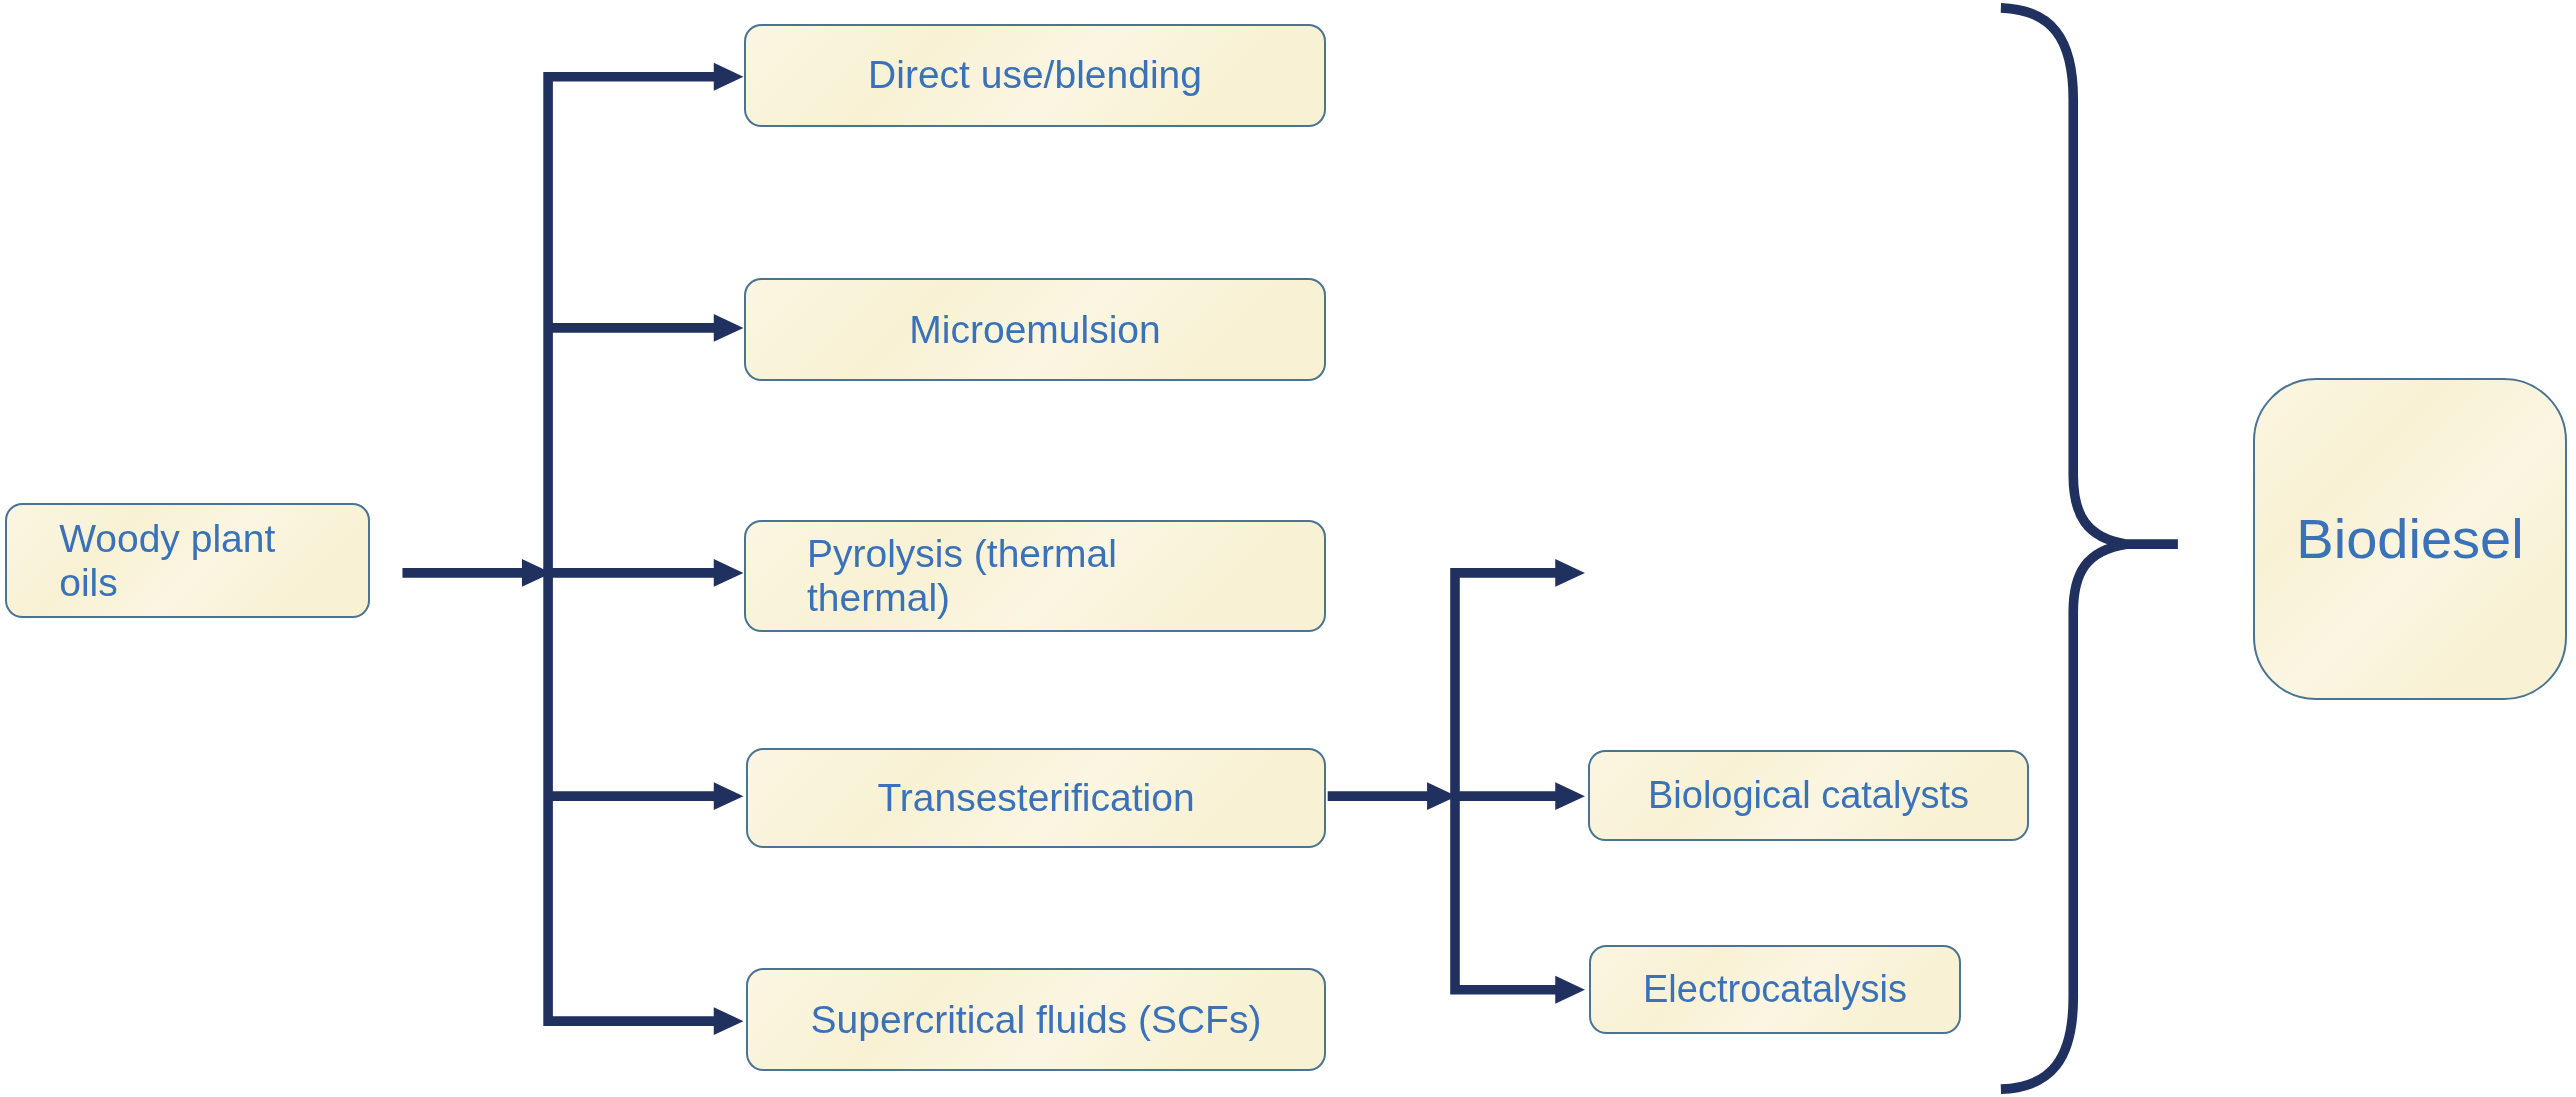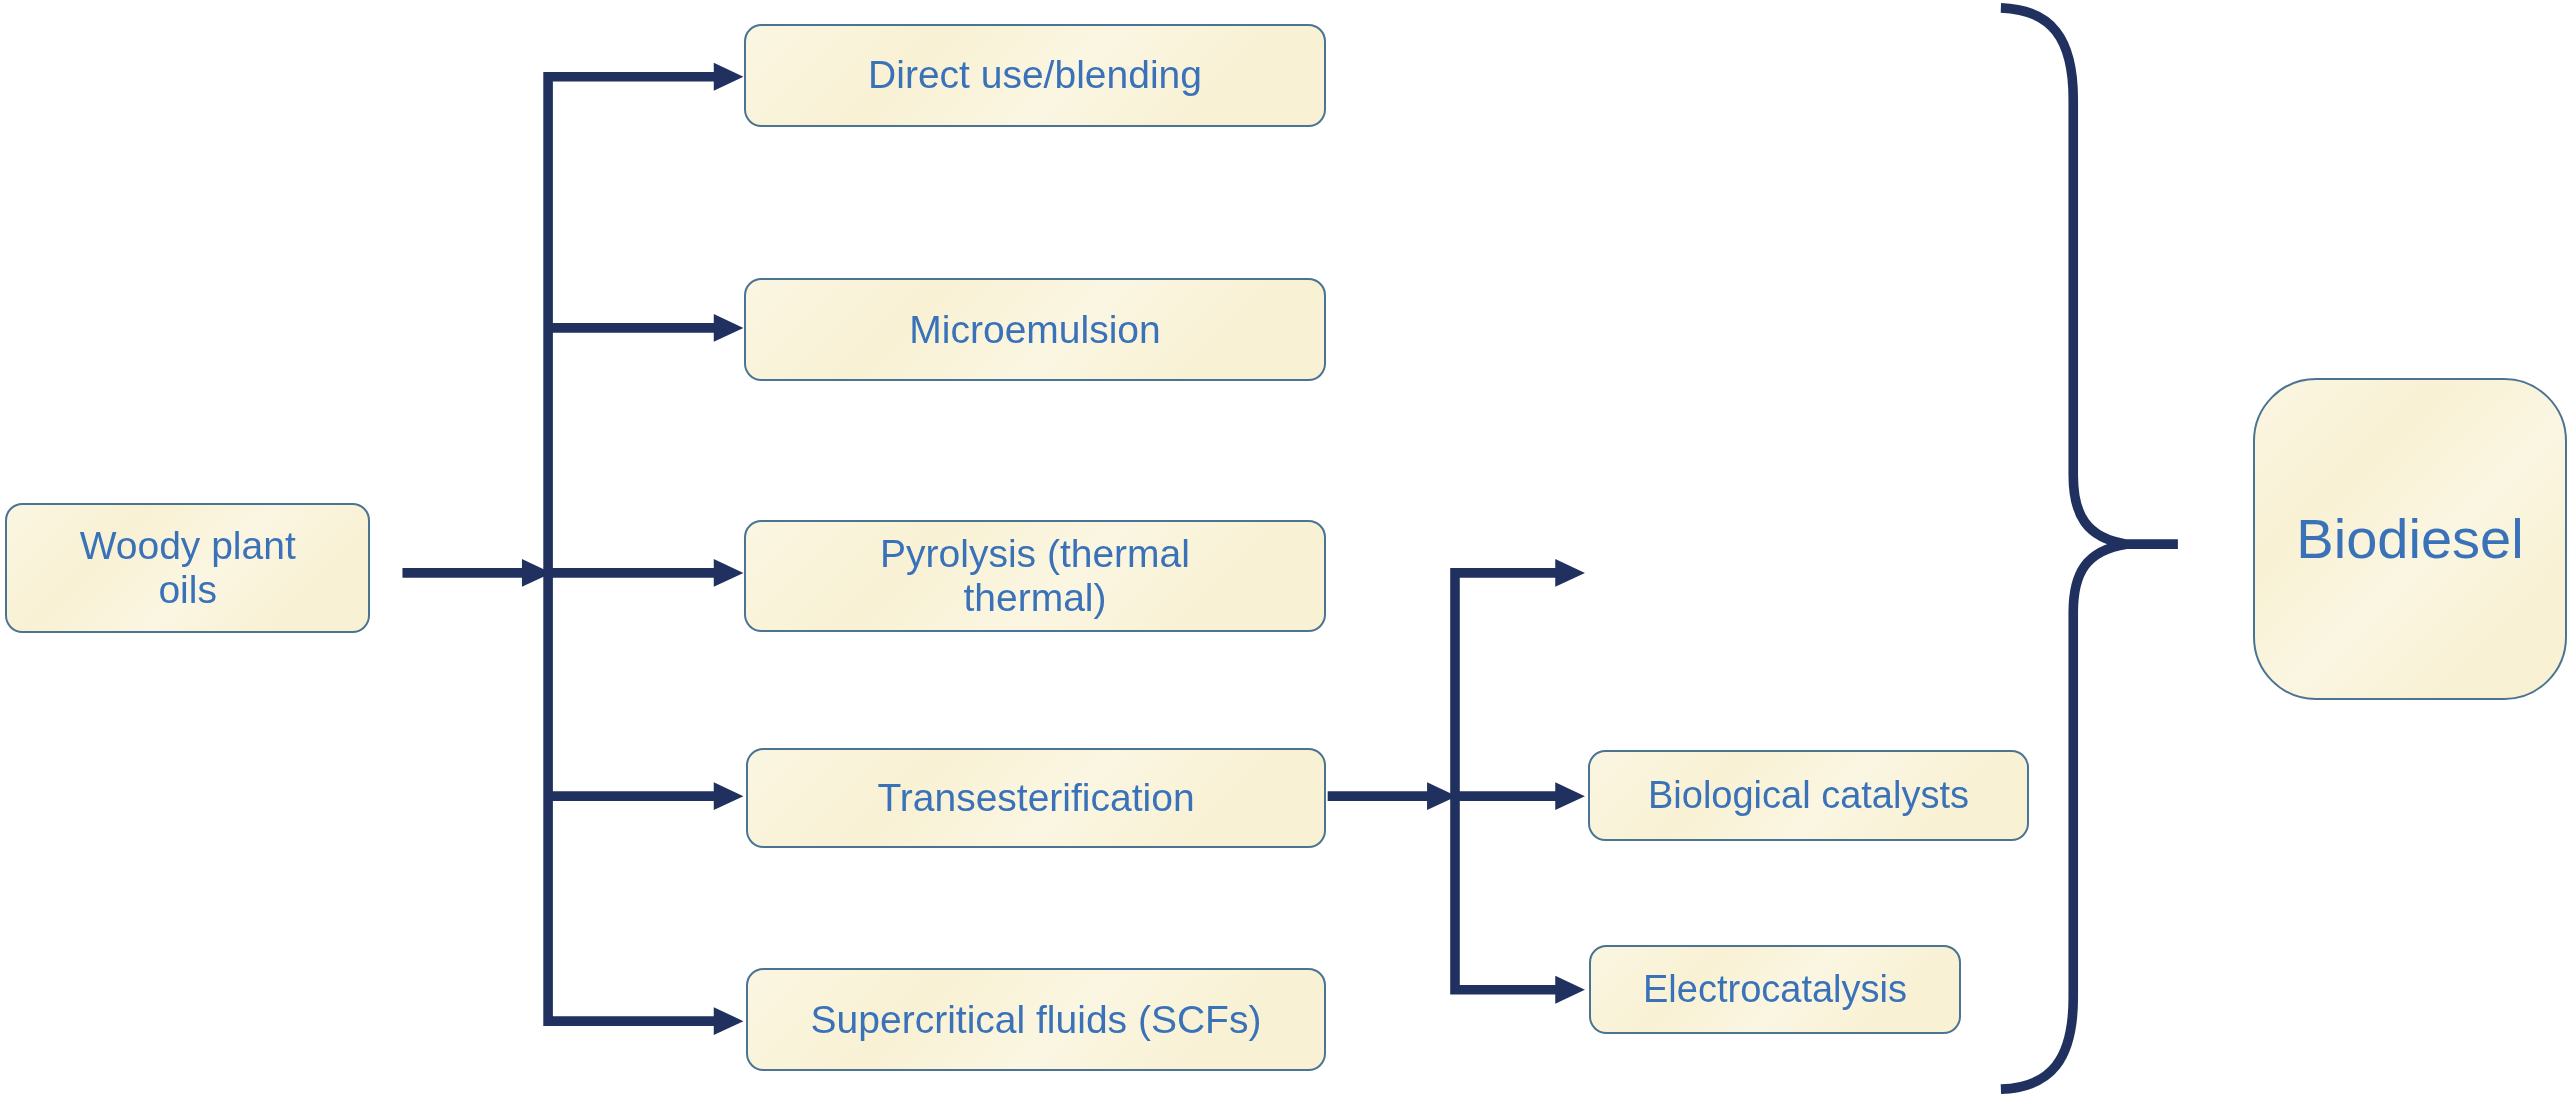--- a/index.html
+++ b/index.html
@@ -36,28 +36,27 @@
     position:absolute;
     box-sizing:border-box;
     border:2.6px solid var(--box-border);
     border-radius:17.4px;
     background:var(--box-fill);
     background-image:linear-gradient(135deg, var(--box-fill-light) 0%, var(--box-fill) 30%, var(--box-fill-light) 55%, var(--box-fill) 80%);
     color:var(--label-text);
     display:flex;
     align-items:center;
     justify-content:center;
-    text-align:center;
     font-size:39px;
     line-height:1.12;
     padding:0 8.7px;
   }
   .pad-wide{padding:0 61px;}
   .pad-mid{padding:0 52px;}
-  .box-source   {left:5.2px;    top:503px;  width:365px; height:130px;}
+  .box-source   {left:5.2px;    top:503px;  width:365px; height:115px;}
   .box-m1       {left:744px;  top:23.6px;   width:582px; height:103px;}
   .box-m2       {left:744px;  top:278px;  width:582px; height:103px;}
   .box-m3       {left:744px;  top:520px;  width:582px; height:112px;}
   .box-m4       {left:746px;  top:748px;  width:580px; height:100px;}
   .box-m5       {left:746px;  top:968px; width:580px; height:103px;}
   .box-c1       {left:1588px; top:528px;  width:441px; height:89px; font-size:38px;}
   .box-c2       {left:1588px; top:750px;  width:441px; height:91px; font-size:38px;}
   .box-c3       {left:1589px; top:945px; width:372px; height:89px; font-size:38px;}
   .box-product  {left:2253px; top:378px;  width:314px; height:322px; border-radius:63px; font-size:56px;}
 </style>

